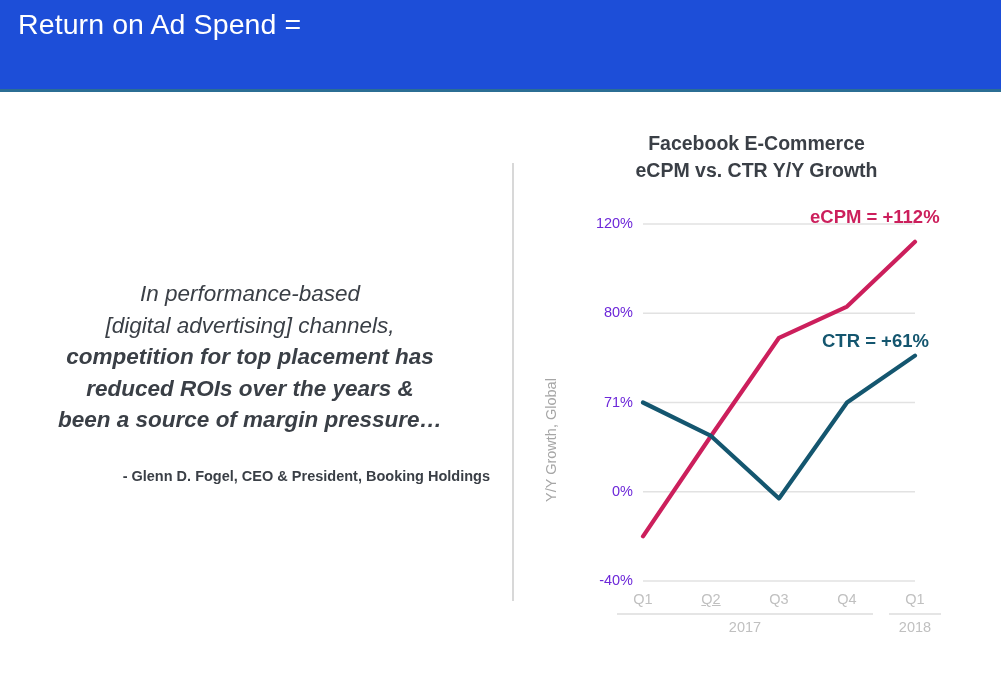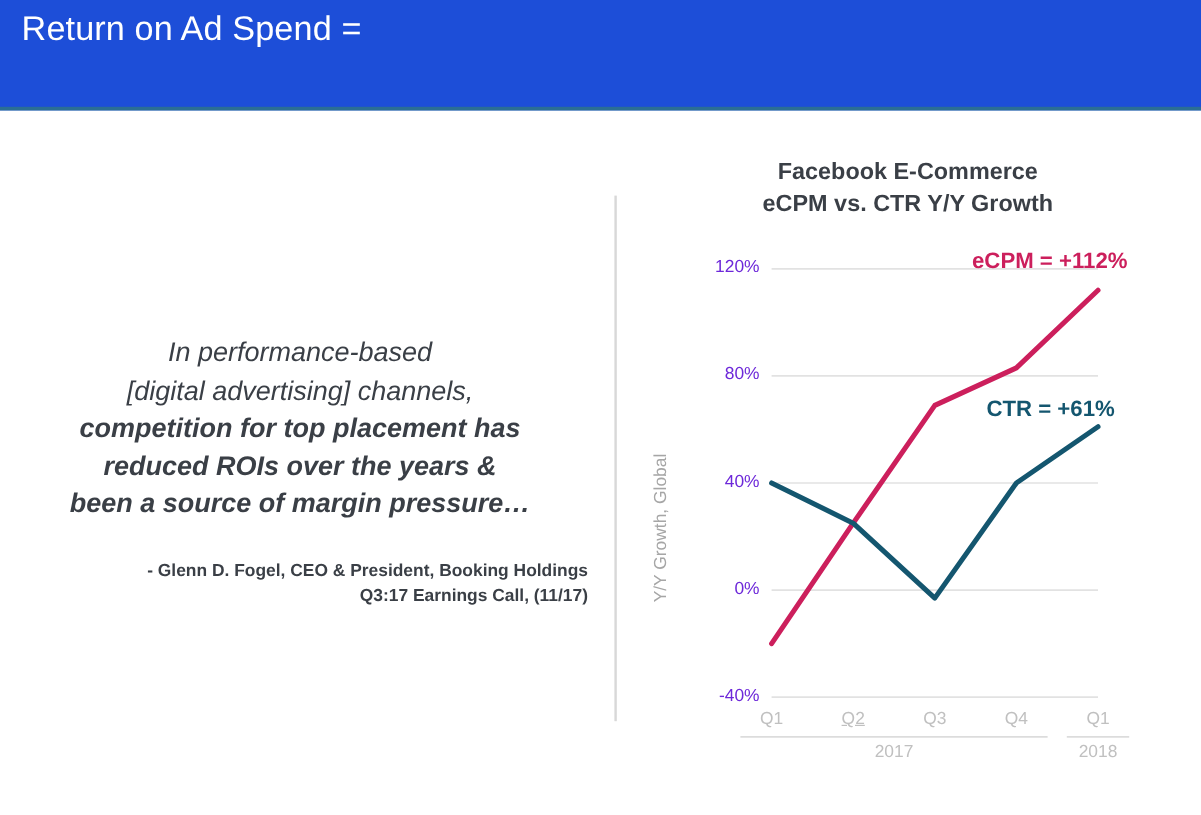--- a/index.html
+++ b/index.html
@@ -198,21 +198,20 @@
 
 <div class="quote-block">
   <div class="quote-line">In performance-based</div>
   <div class="quote-line">[digital advertising] channels,</div>
   <div class="quote-line bold">competition for top placement has</div>
   <div class="quote-line bold">reduced ROIs over the years &amp;</div>
   <div class="quote-line bold">been a source of margin pressure…</div>
 </div>
 <div class="attribution">
   <div>- Glenn D. Fogel, CEO &amp; President, Booking Holdings</div>
-  <div>Q3:17 Earnings Call, (11/17)</div>
 </div>
 
 <div class="chart">
 
   <div class="chart-title">
     <div>Facebook E-Commerce</div>
     <div>eCPM vs. CTR Y/Y Growth</div>
   </div>
 
   <div class="ylabel">Y/Y Growth, Global</div>
@@ -233,21 +232,21 @@
       <g id="series-lines">
           <polyline points="131,444.375 199,343.96875 267,245.79375 335,214.55625 403,149.85" fill="none" stroke="#cc1f5c" stroke-width="4.2" stroke-linecap="round" stroke-linejoin="round"></polyline>
           <polyline points="131,310.5 199,343.96875 267,406.44375 335,310.5 403,263.64375" fill="none" stroke="#14566f" stroke-width="4.2" stroke-linecap="round" stroke-linejoin="round"></polyline>
         </g>
     </svg>
   </div>
 
   <div id="yticks">
       <div class="ytick" style="left: 61px; top: 480px;">-40%</div>
       <div class="ytick" style="left: 61px; top: 390.75px;">0%</div>
-      <div class="ytick" style="left: 61px; top: 301.5px;">40%</div>
+      <div class="ytick" style="left: 61px; top: 301.5px;">71%</div>
       <div class="ytick" style="left: 61px; top: 212.25px;">80%</div>
       <div class="ytick" style="left: 61px; top: 123px;">120%</div>
     </div>
   <div id="xticks">
       <div class="xtick" style="left: 106px; top: 499px;">Q1</div>
       <div class="xtick" style="left: 174px; top: 499px; text-decoration: underline;">Q2</div>
       <div class="xtick" style="left: 242px; top: 499px;">Q3</div>
       <div class="xtick" style="left: 310px; top: 499px;">Q4</div>
       <div class="xtick" style="left: 378px; top: 499px;">Q1</div>
     </div>

